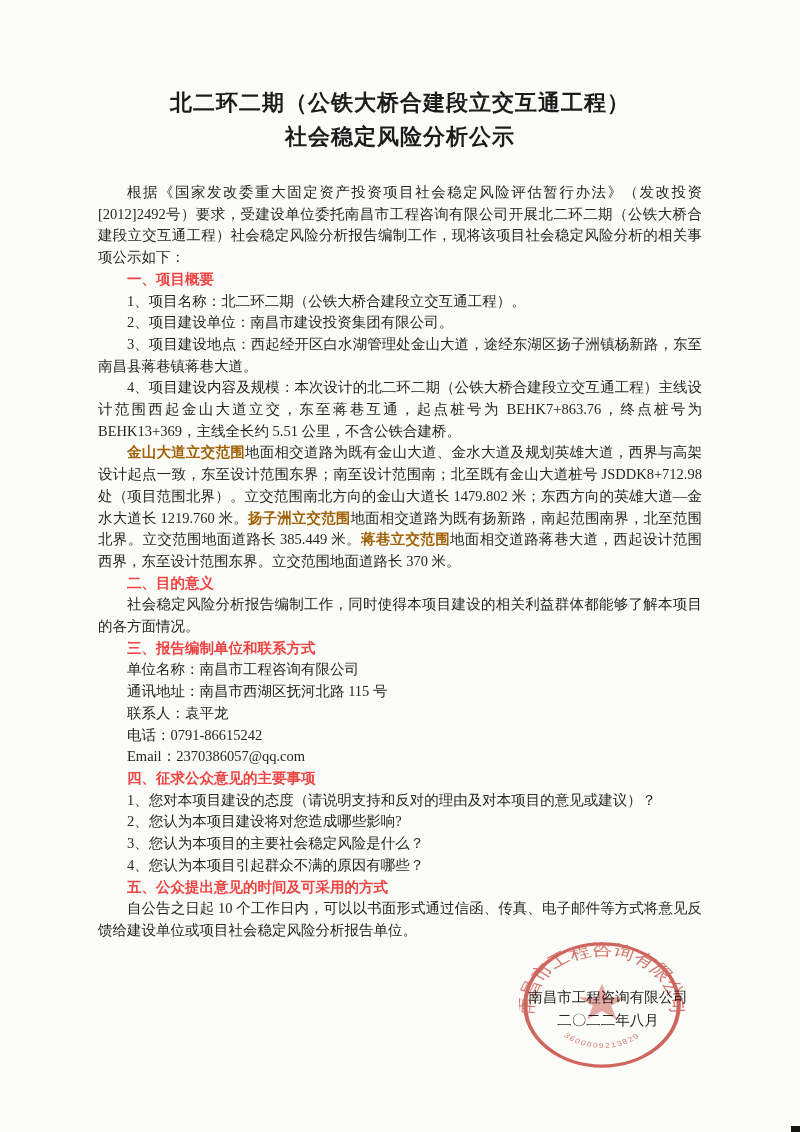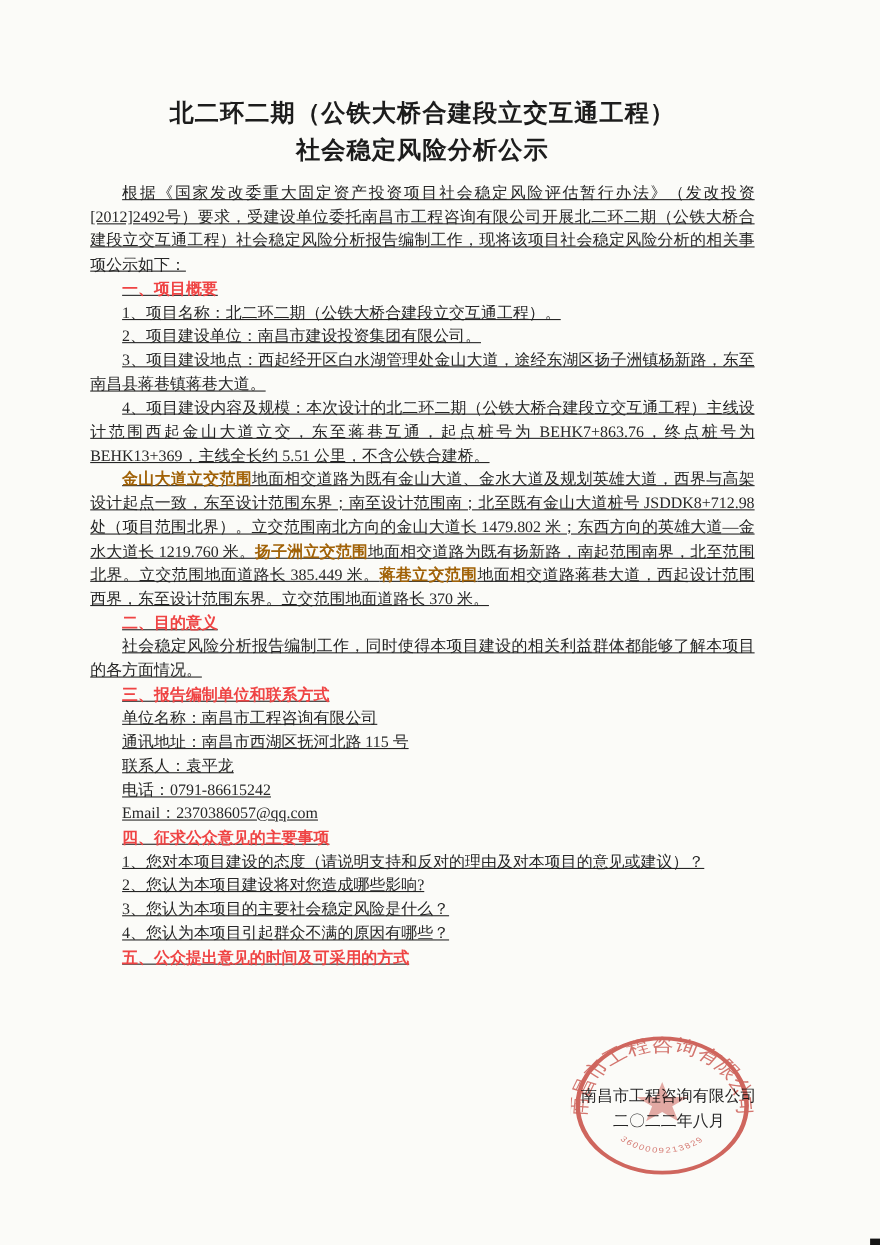--- a/index.html
+++ b/index.html
@@ -8,37 +8,36 @@
     width: 800px;
     height: 1132px;
     margin: 0 auto;
     background: #fbfbf8;
     overflow: hidden;
     font-family: "Liberation Serif", serif;
     color: #262626;
   }
   .content {
     position: absolute;
-    left: 82px;
+    left: 98px;
     top: 86px;
     width: 604px;
   }
   .doc-title {
     text-align: center;
     font-size: 22px;
     line-height: 34px;
     font-weight: 700;
     color: #1c1c1c;
     letter-spacing: 1px;
   }
   .body-text {
-    margin-top: 12px;
+    margin-top: 28px;
     font-size: 14.5px;
     line-height: 21.7px;
-    text-decoration: underline;
   }
   .body-text p {
     margin: 0;
     text-indent: 2em;
     text-align: justify;
   }
   .sec-heading {
     margin: 0;
     text-indent: 2em;
     font-family: "Liberation Sans", sans-serif;
@@ -116,20 +115,21 @@
       <p>电话：0791-86615242</p>
       <p>Email：2370386057@qq.com</p>
 
       <p class="sec-heading">四、征求公众意见的主要事项</p>
       <p>1、您对本项目建设的态度（请说明支持和反对的理由及对本项目的意见或建议）？</p>
       <p>2、您认为本项目建设将对您造成哪些影响?</p>
       <p>3、您认为本项目的主要社会稳定风险是什么？</p>
       <p>4、您认为本项目引起群众不满的原因有哪些？</p>
 
       <p class="sec-heading">五、公众提出意见的时间及可采用的方式</p>
+      <p>自公告之日起 10 个工作日内，可以以书面形式通过信函、传真、电子邮件等方式将意见反馈给建设单位或项目社会稳定风险分析报告单位。</p>
 
     </div>
   </div>
 
   <div class="signature">
     <div>南昌市工程咨询有限公司</div>
     <div>二〇二二年八月</div>
   </div>
 
   <div class="seal" style="color: rgb(201, 70, 62);">

